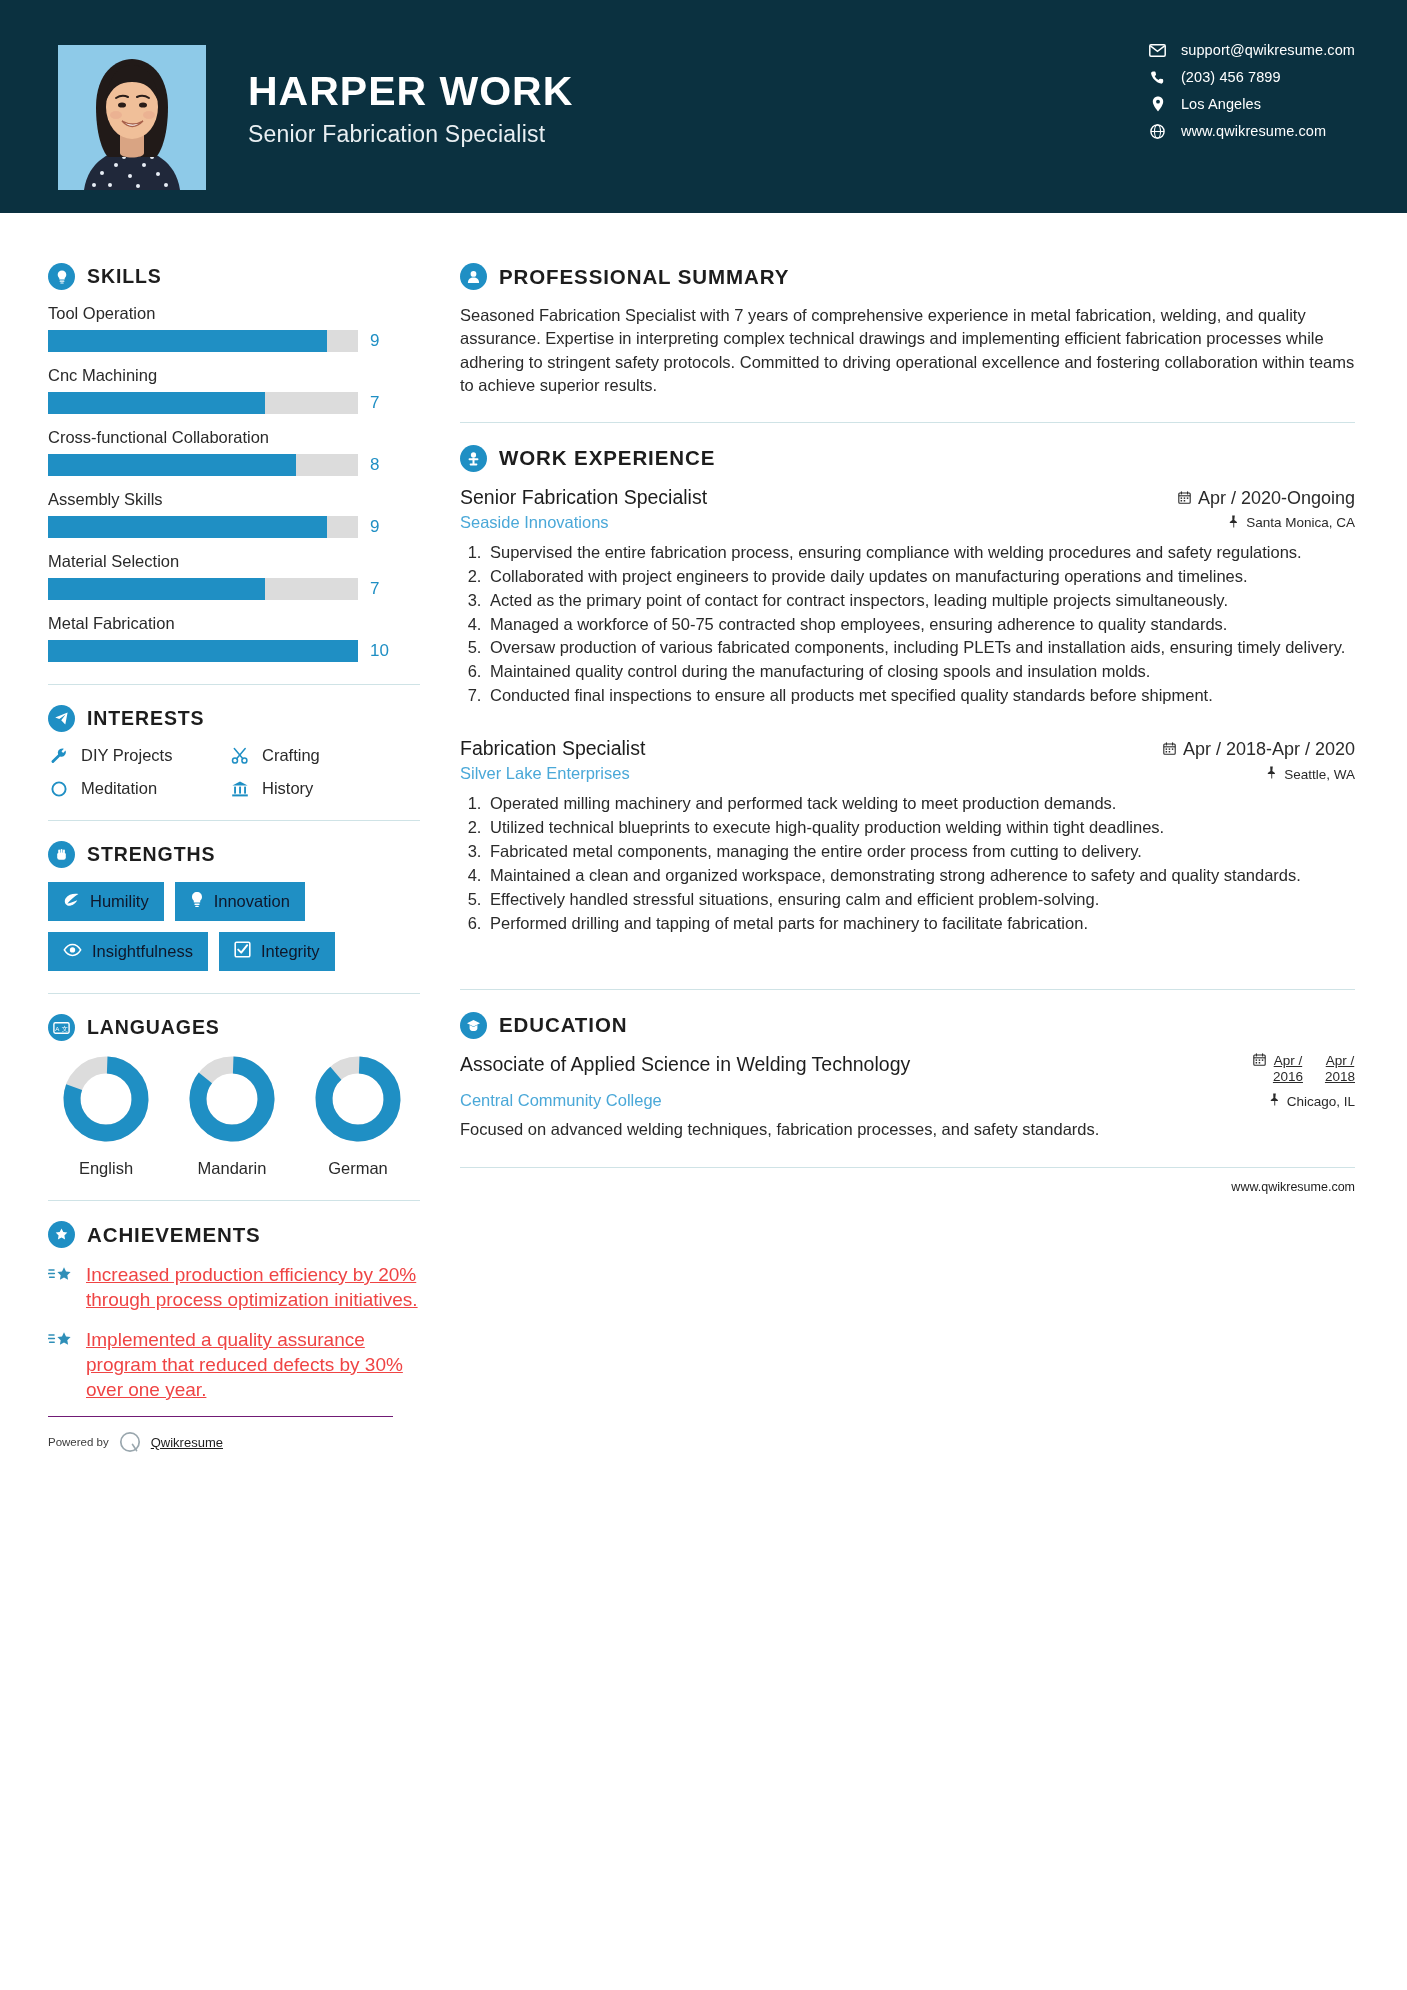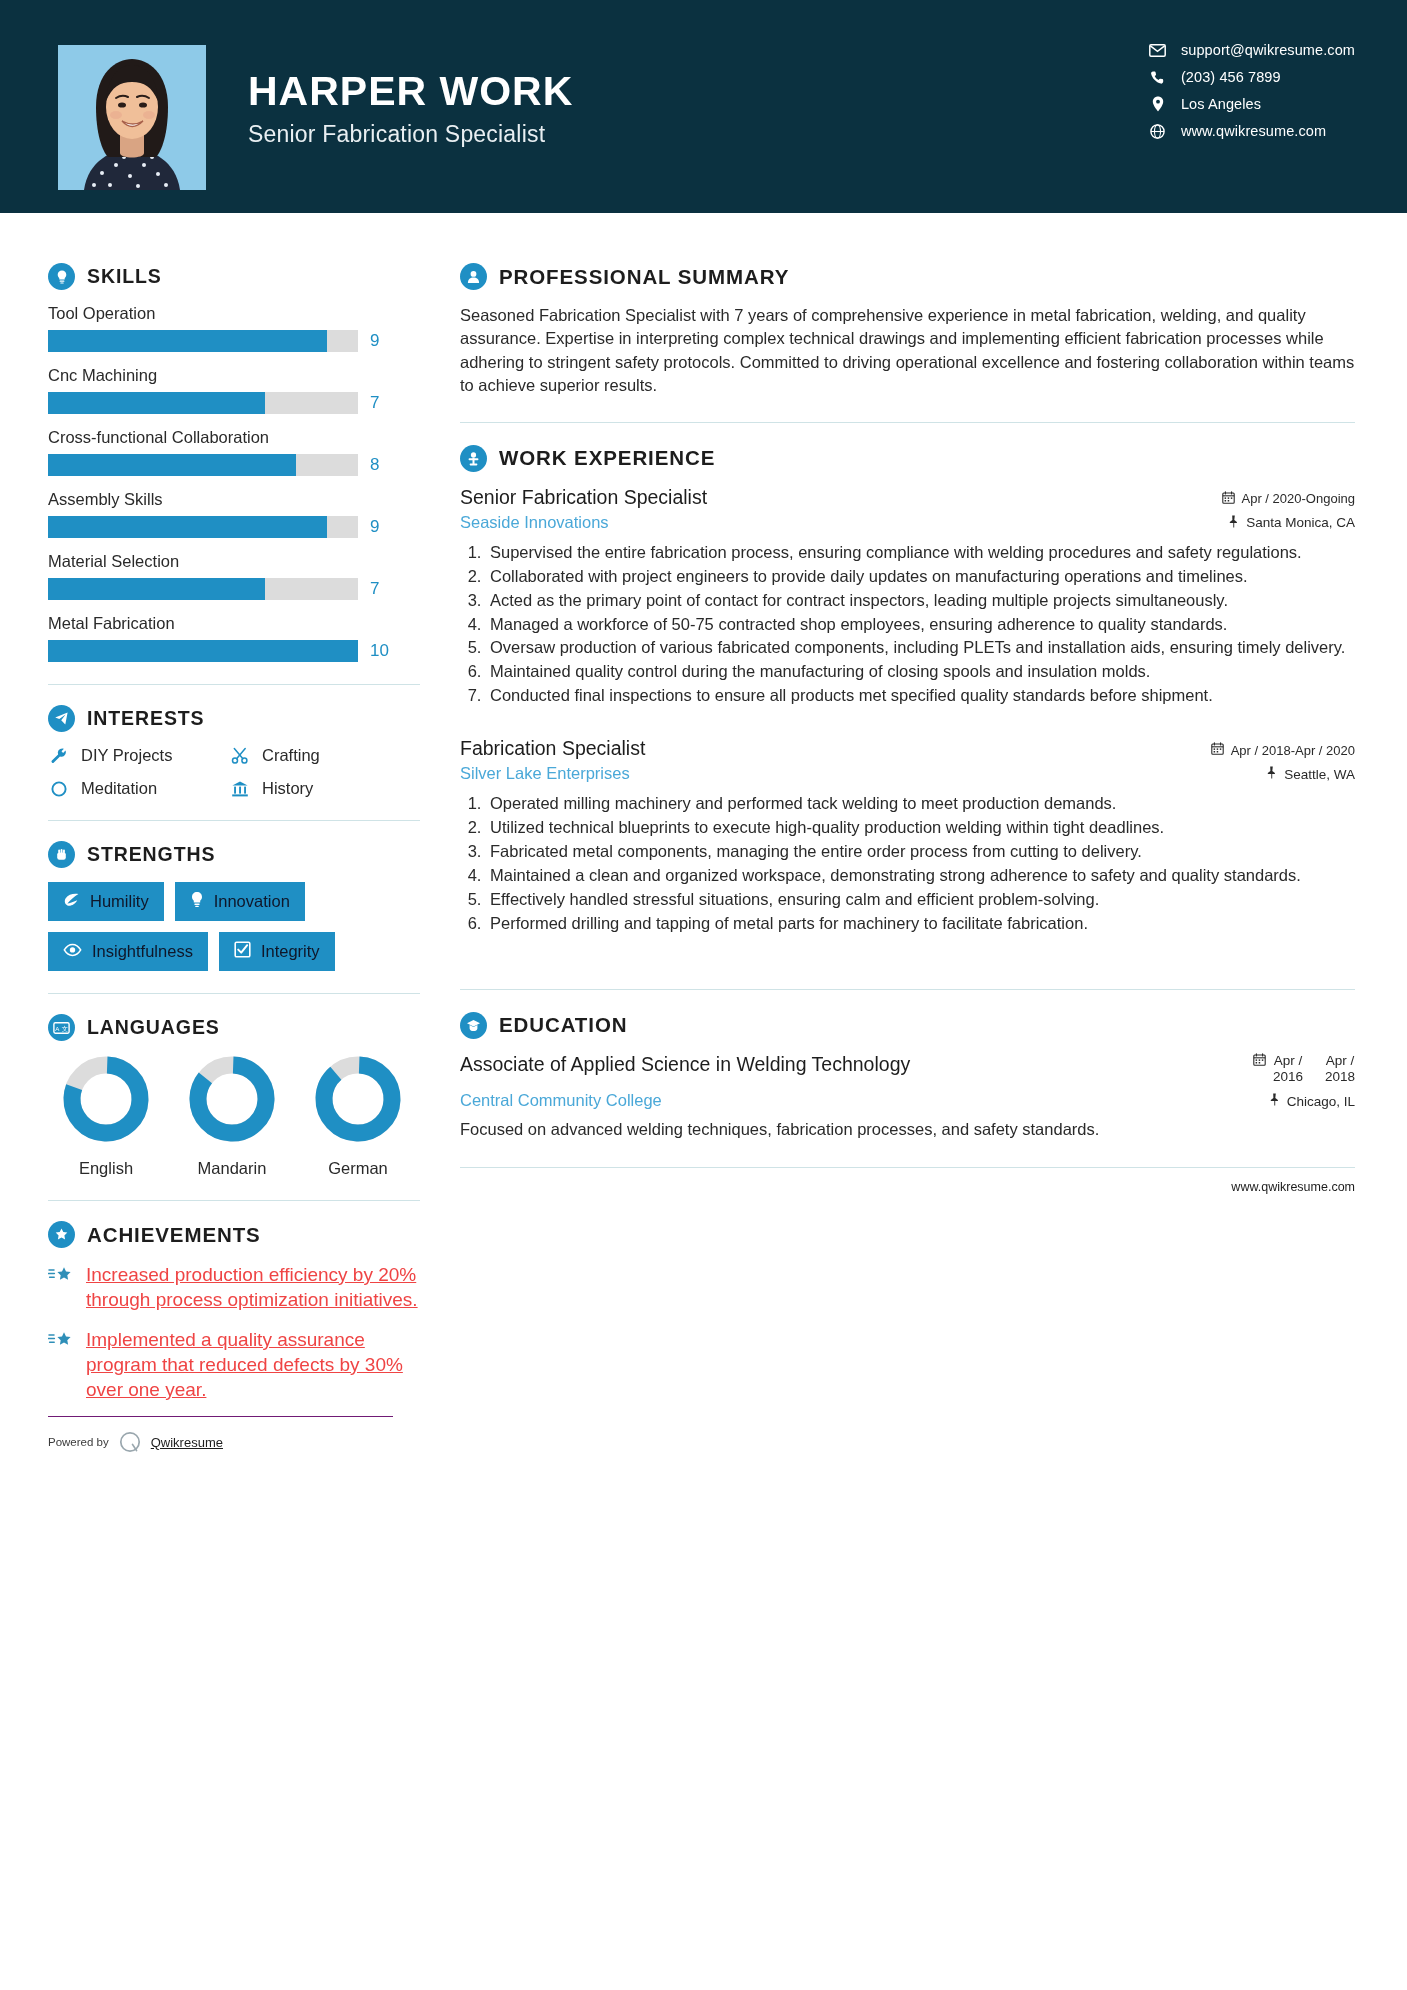--- a/index.html
+++ b/index.html
@@ -131,34 +131,34 @@
 
   
   .summary-text {
     font-size: 16.5px; color: #2a2a2a; line-height: 1.42;
   }
   .rule { height: 1px; background: #cfe3e6; margin: 24px 0 22px 0; }
 
   .job { margin-bottom: 8px; }
   .job-head { display: flex; justify-content: space-between; align-items: baseline; }
   .job-role { font-size: 19.5px; color: #1d1d1d; }
-  .job-meta { font-size: 13px; color: #2a2a2a; display: flex; align-items: center; gap: 7px; white-space: nowrap; }
+  .job-meta { font-size: 18px; color: #2a2a2a; display: flex; align-items: center; gap: 7px; white-space: nowrap; }
   .job-sub { display: flex; justify-content: space-between; align-items: baseline; margin-top: 4px; }
   .job-company { font-size: 16.5px; color: #4aa8d8; }
   .job-loc { font-size: 13.5px; color: #2a2a2a; display: flex; align-items: center; gap: 7px; white-space: nowrap; }
 
   ol.bullets { margin: 10px 0 0 26px; }
   ol.bullets li {
     font-size: 16.5px; color: #2a2a2a; line-height: 1.33;
     margin-bottom: 2px; padding-left: 4px;
   }
 
   .edu-head { display: flex; justify-content: space-between; align-items: flex-start; gap: 20px; }
   .edu-degree { font-size: 19.5px; color: #1d1d1d; line-height: 1.22; max-width: 470px; }
-  .edu-dates { display: flex; align-items: flex-start; gap: 7px; font-size: 13.5px; color: #2a2a2a; }
+  .edu-dates { display: flex; align-items: flex-start; gap: 7px; font-size: 13.5px; color: #2a2a2a; text-decoration: underline; }
   .edu-date-pair { display: flex; gap: 22px; }
   .edu-date { text-align: center; line-height: 1.2; }
   .edu-sub { display: flex; justify-content: space-between; align-items: baseline; margin-top: 6px; }
   .edu-school { font-size: 16.5px; color: #4aa8d8; }
   .edu-desc { font-size: 16.5px; color: #2a2a2a; line-height: 1.35; margin-top: 8px; }
 
   .footer-right {
     margin-top: 26px; padding-top: 12px; border-top: 1px solid #cfe3e6;
     text-align: right; font-size: 12.5px; color: #1d1d1d;
   }

